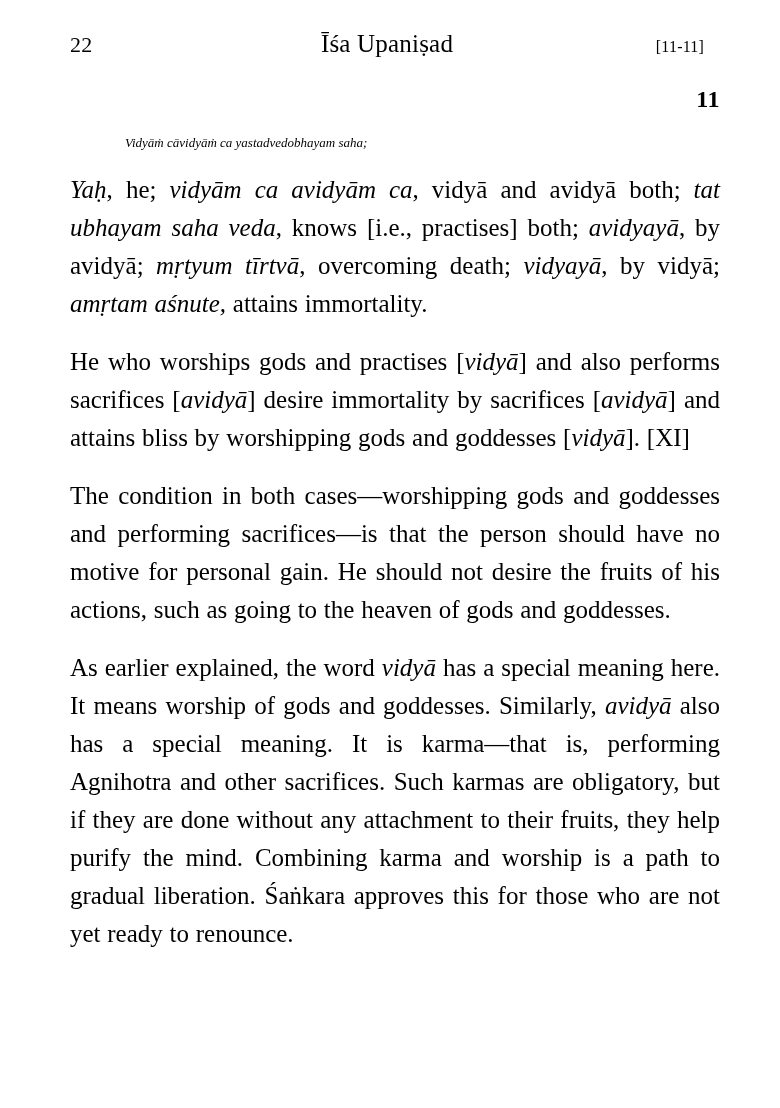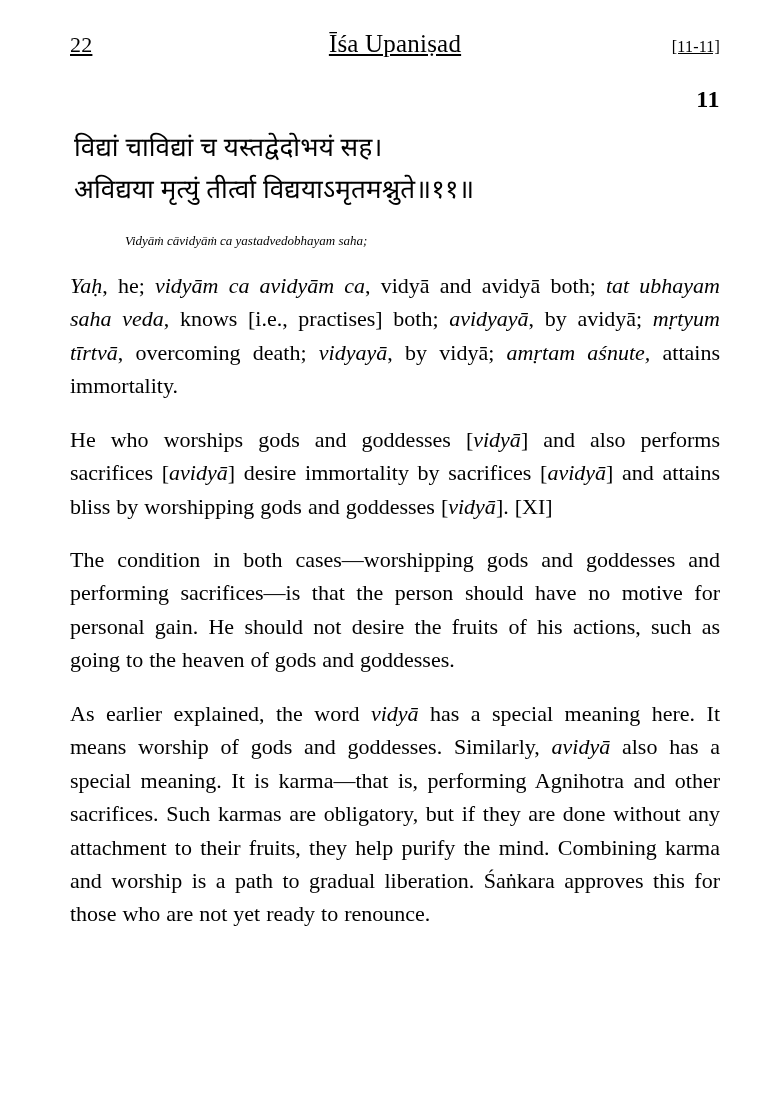--- a/index.html
+++ b/index.html
@@ -24,23 +24,22 @@
     background: #fff;
   }
 
   
   .running-head {
     display: flex;
     align-items: baseline;
     justify-content: flex-end;
     font-size: 21px;
     letter-spacing: 0.2px;
-    margin: 0 0 6px 0;
+    margin: 0 16px 6px 0;
     height: 34px;
-    text-decoration: underline;
   }
   .rh-folio {
     width: 120px;
     text-align: left;
     font-size: 22px;
   }
   .rh-title {
     flex: 1;
     text-align: center;
     font-size: 25px;
@@ -77,21 +76,21 @@
     font-style: italic;
     font-size: 13px;
     line-height: 1.52;
     margin: 20px 0 18px 0;
     padding-left: 55px;
   }
   .translit div { white-space: nowrap; }
 
   
   p.body {
-    font-size: 22px;
+    font-size: 25px;
     line-height: 1.52;
     margin: 16px 0 20px 0;
     text-align: justify;
     text-justify: inter-word;
     hyphens: none;
   }
   p.body:last-child { margin-bottom: 0; }
   .gloss { margin-bottom: 22px; }
   i { font-style: italic; }
 
@@ -104,30 +103,26 @@
 <div class="page">
 
   <div class="running-head">
     <div class="rh-folio">22</div>
     <div class="rh-title">Īśa Upaniṣad</div>
     <div class="rh-ref">[11-11]</div>
   </div>
 
   <div class="verse-number">11</div>
 
-  <div class="devanagari">
-    <div>विद्यां चाविद्यां च यस्तद्वेदोभयं सह।</div>
-    <div>अविद्यया मृत्युं तीर्त्वा विद्ययाऽमृतमश्नुते॥११॥</div>
-  </div>
 
   <div class="translit">
     <div>Vidyāṁ cāvidyāṁ  ca  yastadvedobhayam  saha;</div>
   </div>
 
   <p class="body gloss para-spread"><i>Yaḥ</i><span>, he; </span><i>vidyām ca avidyām ca</i><span>, vidyā and avidyā both; </span><i>tat ubhayam saha veda</i><span>, knows [i.e., practises] both; </span><i>avidyayā</i><span>, by avidyā; </span><i>mṛtyum tīrtvā</i><span>, overcoming death; </span><i>vidyayā</i><span>, by vidyā; </span><i>amṛtam aśnute,</i><span> attains immortality.</span></p>
 
-  <p class="body para-spread"><span>He who worships gods and goddesses [</span><i>vidyā</i><span>] and also performs sacrifices [</span><i>avidyā</i><span>] desire immortality by sacrifices [</span><i>avidyā</i><span>] and attains bliss by worshipping gods and goddesses [</span><i>vidyā</i><span>]. [XI]</span></p>
+  <p class="body para-spread"><span>He who worships gods and practises [</span><i>vidyā</i><span>] and also performs sacrifices [</span><i>avidyā</i><span>] desire immortality by sacrifices [</span><i>avidyā</i><span>] and attains bliss by worshipping gods and goddesses [</span><i>vidyā</i><span>]. [XI]</span></p>
 
   <p class="body para-spread"><span>The condition in both cases—worshipping gods and goddesses and performing sacrifices—is that the person should have no motive for personal gain. He should not desire the fruits of his actions, such as going to the heaven of gods and goddesses.</span></p>
 
   <p class="body para-spread"><span>As earlier explained, the word </span><i>vidyā</i><span> has a special meaning here. It means worship of gods and goddesses. Similarly, </span><i>avidyā</i><span> also has a special meaning. It is karma—that is, performing Agnihotra and other sacrifices. Such karmas are obligatory, but if they are done without any attachment to their fruits, they help purify the mind. Combining karma and worship is a path to gradual liberation. Śaṅkara approves this for those who are not yet ready to renounce.</span></p>
 
 </div>
 
 </body></html>

